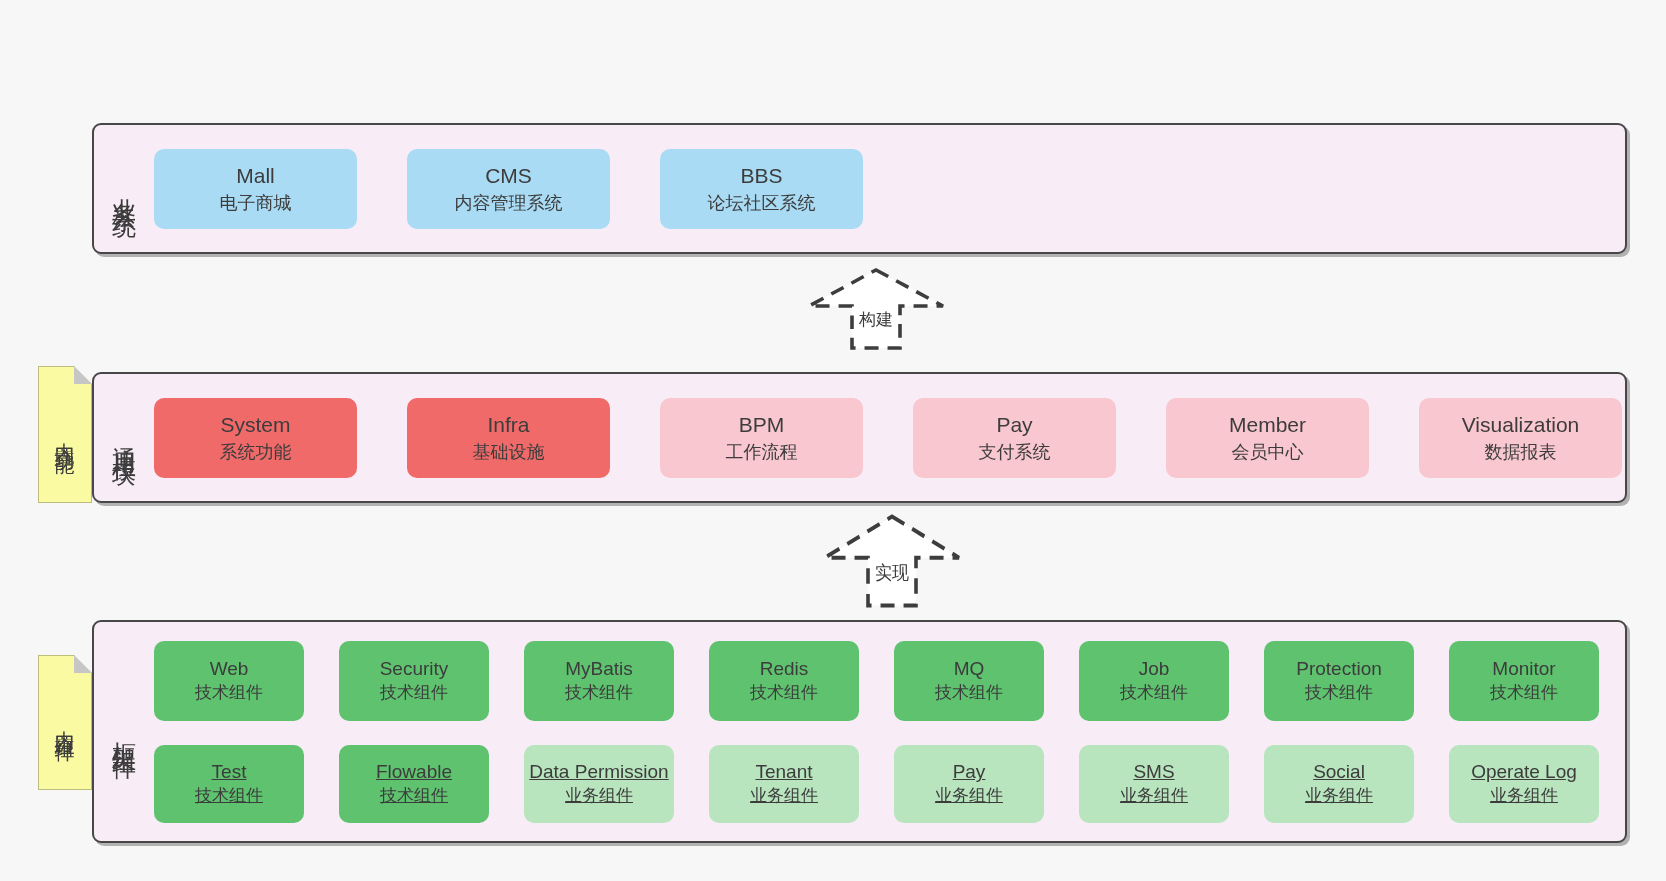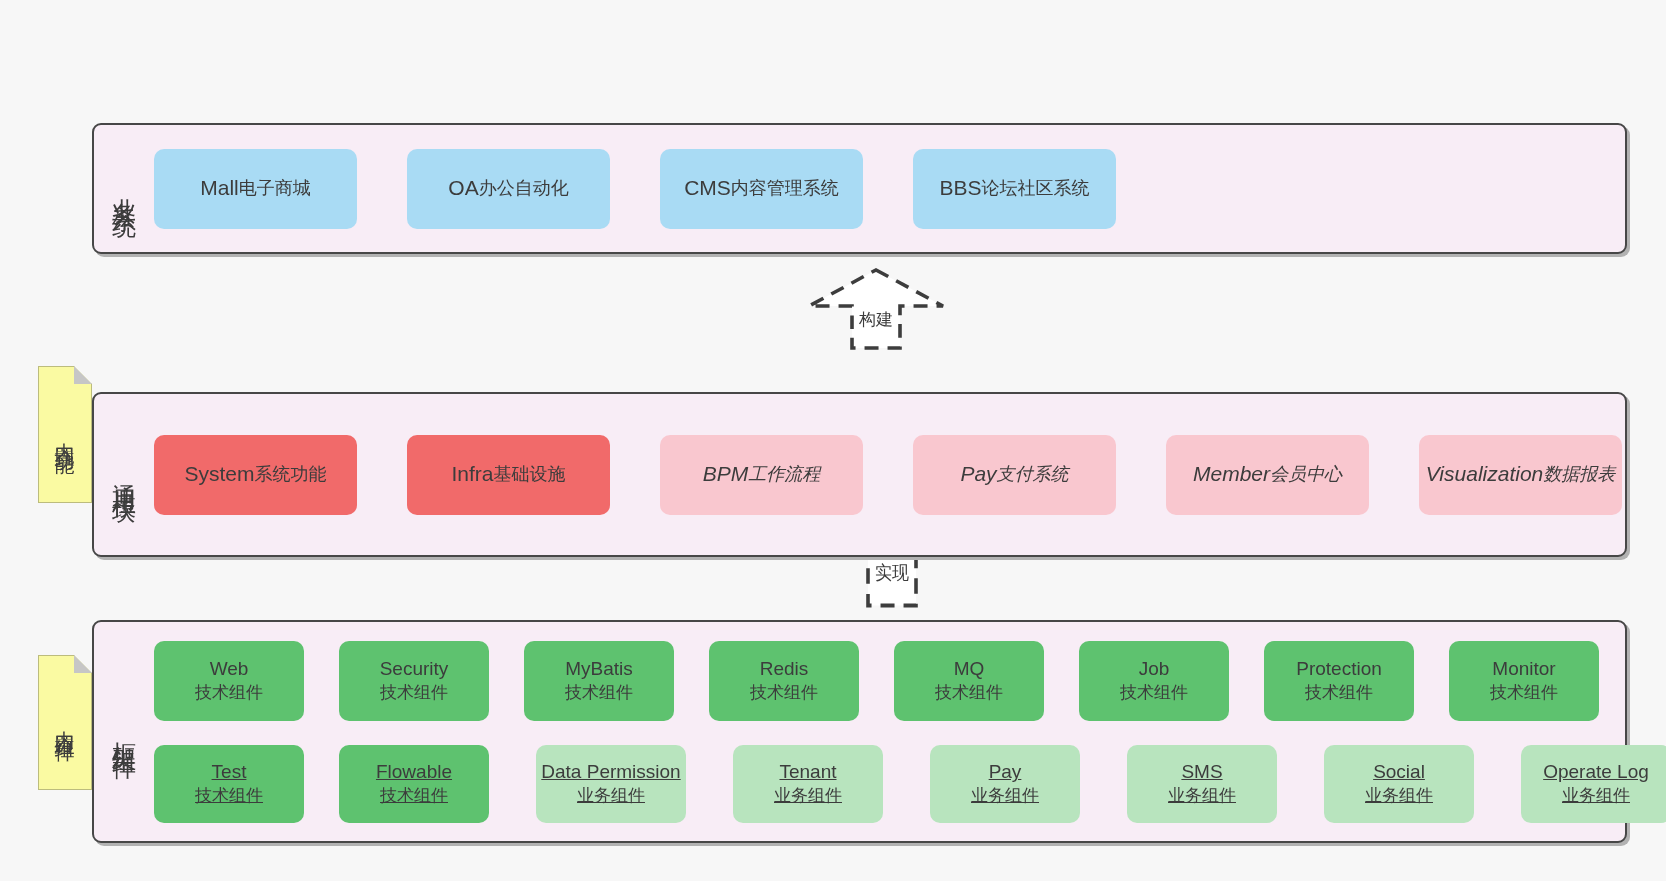--- a/index.html
+++ b/index.html
@@ -9,54 +9,54 @@
     font-family:"Liberation Sans","DejaVu Sans",sans-serif;
     color:#3c3c3c;
   }
   .container{
     position:absolute;left:92px;width:1535px;box-sizing:border-box;
     background:#f8edf6;border:2px solid #474747;border-radius:9px;
     box-shadow:3px 3px 0 #b2b2b2;
     display:flex;align-items:stretch;z-index:2;
   }
   #layer-business{top:123px;height:131px;}
-  #layer-modules{top:392px;height:165px;}
+  #layer-modules{top:372px;height:131px;}
   #layer-framework{top:620px;height:223px;}
 
   .vlabel{width:60px;flex:0 0 60px;display:flex;align-items:center;justify-content:center;}
   .vtext{
     writing-mode:vertical-rl;text-orientation:upright;
     font-size:24px;letter-spacing:5px;line-height:1;white-space:nowrap;
   }
 
   .boxrow{flex:1;display:flex;align-items:center;gap:50px;padding-right:8px;}
   .box{
     width:203px;height:80px;flex:0 0 203px;border-radius:10px;
-    display:flex;flex-direction:row;align-items:center;justify-content:center;
+    display:flex;flex-direction:column;align-items:center;justify-content:center;
     text-align:right;line-height:1.34;
   }
   .box .en{font-size:21px;}
   .box .zh{font-size:18px;}
   .blue{background:#a9dbf4;}
   .red{background:#f16a6a;}
-  .pink{background:#f9c7cf;font-style:italic;}
+  .pink{background:#f9c7cf;}
 
   .grid{flex:1;display:flex;flex-direction:column;justify-content:center;gap:24px;}
   .grow{display:flex;gap:35px;}
   .gbox{
     width:150px;flex:0 0 150px;border-radius:10px;padding:0 4px;box-sizing:border-box;
     display:flex;flex-direction:column;align-items:center;justify-content:center;
     text-align:center;line-height:1.28;
   }
   .grow-1 .gbox{height:80px;}
   .grow-2 .gbox{height:78px;text-decoration:underline;}
   .gbox .en{font-size:19px;}
   .gbox .zh{font-size:17px;}
   .gdark{background:#5ec26f;}
-  .glight{background:#b8e4be;margin-left:12px;}
+  .glight{background:#b8e4be;}
 
   .sticky{
     position:absolute;left:38px;width:54px;box-sizing:border-box;
     background:#fafaa2;border:1px solid #bcbc7d;
     display:flex;align-items:center;justify-content:center;z-index:1;
   }
   #sticky-features{top:366px;height:137px;}
   #sticky-components{top:655px;height:135px;}
   .sticky .vtext{font-size:20px;letter-spacing:4px;}
   .fold-cut{position:absolute;top:-1px;right:-1px;width:18px;height:18px;
@@ -76,24 +76,20 @@
 <div class="container" id="layer-business">
   <div class="vlabel">
     <span class="vtext">业务系统</span>
   </div>
   <div class="boxrow">
     <div class="box blue">
       <span class="en">Mall</span>
       <span class="zh">电子商城</span>
     </div>
     <div class="box blue">
-      <span class="en">OA</span>
-      <span class="zh">办公自动化</span>
-    </div>
-    <div class="box blue">
       <span class="en">CMS</span>
       <span class="zh">内容管理系统</span>
     </div>
     <div class="box blue">
       <span class="en">BBS</span>
       <span class="zh">论坛社区系统</span>
     </div>
   </div>
 </div>
 

